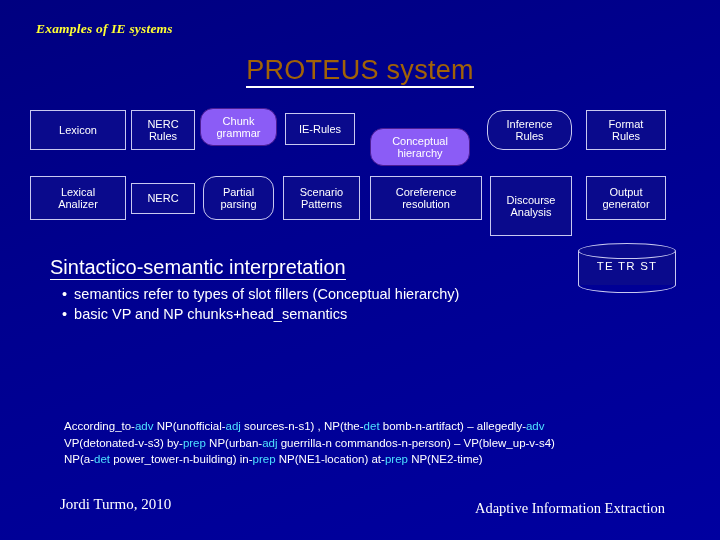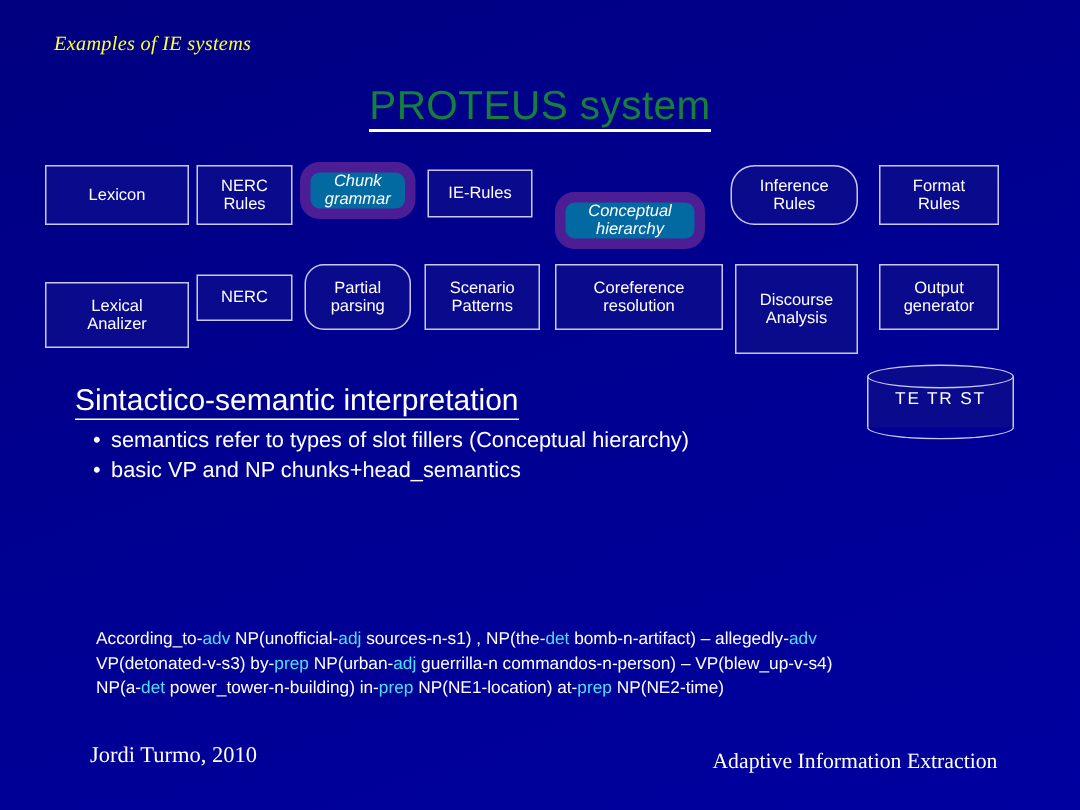--- a/index.html
+++ b/index.html
@@ -20,34 +20,34 @@
     inset: 0;
   }
 
   
   .kicker {
     position: absolute;
     left: 36px;
     top: 21px;
     font-family: "Liberation Serif", serif;
     font-size: 13.5px;
-    font-weight: normal;
+    font-weight: bold;
     font-style: italic;
     color: #FFFF33;
     letter-spacing: 0.2px;
     white-space: nowrap;
   }
   .title {
     position: absolute;
     left: 0;
     right: 0;
     top: 55px;
     text-align: center;
     font-size: 27px;
-    color: #15803d;
+    color: #a16207;
     letter-spacing: 0.3px;
   }
   .title span {
     border-bottom: 2px solid #ffffff;
     padding-bottom: 1px;
   }
 
   
   .row {
     position: absolute;
@@ -68,24 +68,23 @@
   }
   .box .lbl {
     display: block;
     white-space: pre-line;
   }
   .rect {
     background: #0A0A8C;
     border: 1px solid #C8C8F0;
   }
   .round {
-    background: #0369a1;
-    border: 7px solid #4c1d95;
+    background: #8b5cf6;
+    border: 1px solid #4c1d95;
     border-radius: 13px;
-    font-style: italic;
   }
   .round2 {
     background: #0A0A8C;
     border: 1px solid #C8C8F0;
     border-radius: 13px;
   }
 
   
   .cyl {
     position: absolute;
@@ -219,21 +218,21 @@
       <div class="box rect" style="left: 487px; top: 110px; width: 85px; height: 40px; border-radius: 16px;">
         <span class="lbl">Inference
 Rules</span>
       </div>
       <div class="box rect" style="left: 586px; top: 110px; width: 80px; height: 40px;">
         <span class="lbl">Format
 Rules</span>
       </div>
     </div>
   <div class="row" id="bottom-row">
-      <div class="box rect" style="left: 30px; top: 188px; width: 96px; height: 44px; justify-content: center;">
+      <div class="box rect" style="left: 30px; top: 176px; width: 96px; height: 44px; justify-content: center;">
         <span class="lbl">Lexical
 Analizer</span>
       </div>
       <div class="box rect" style="left: 131px; top: 183px; width: 64px; height: 31px;">
         <span class="lbl">NERC</span>
       </div>
       <div class="box round2" style="left: 203px; top: 176px; width: 71px; height: 44px;">
         <span class="lbl">Partial
 parsing</span>
       </div>

